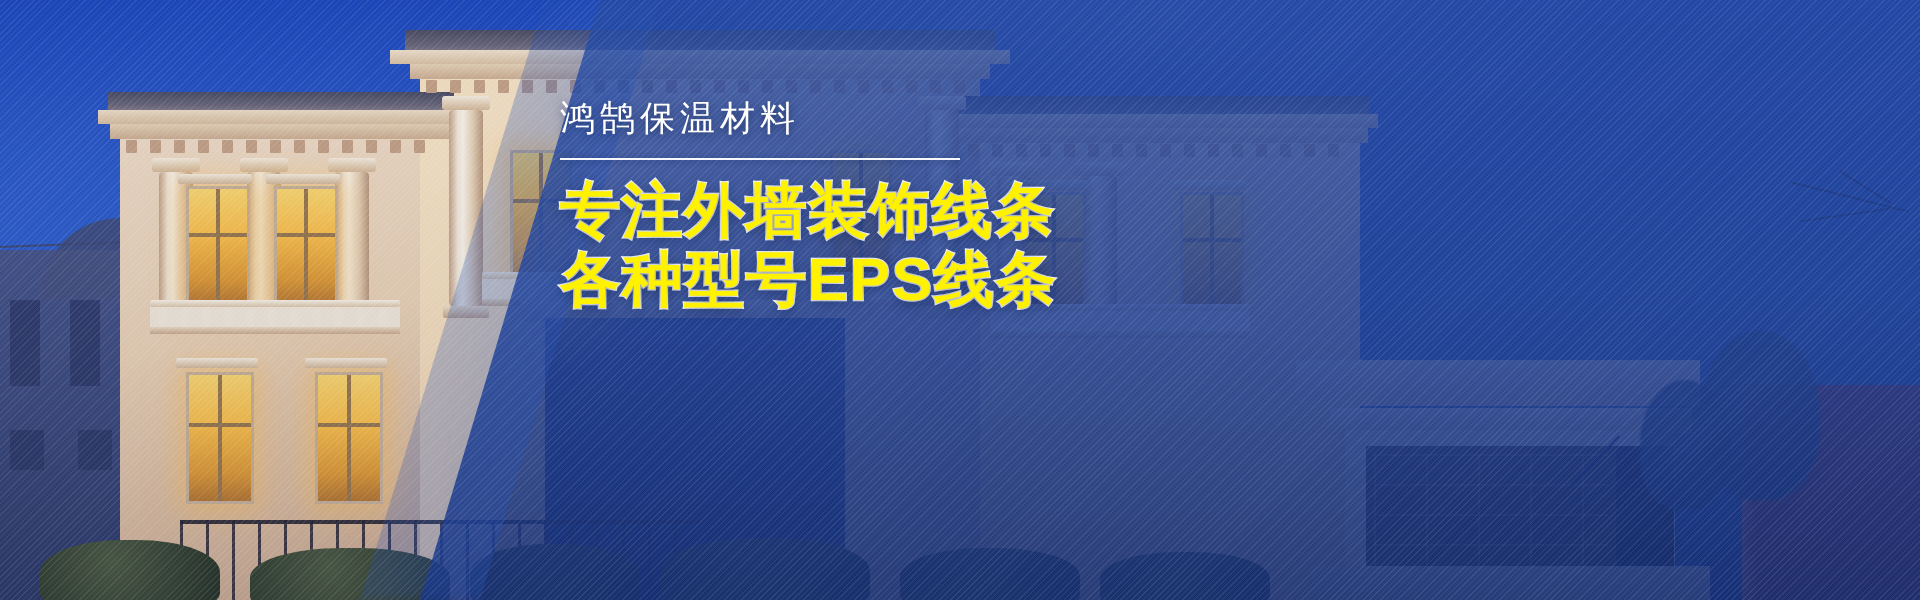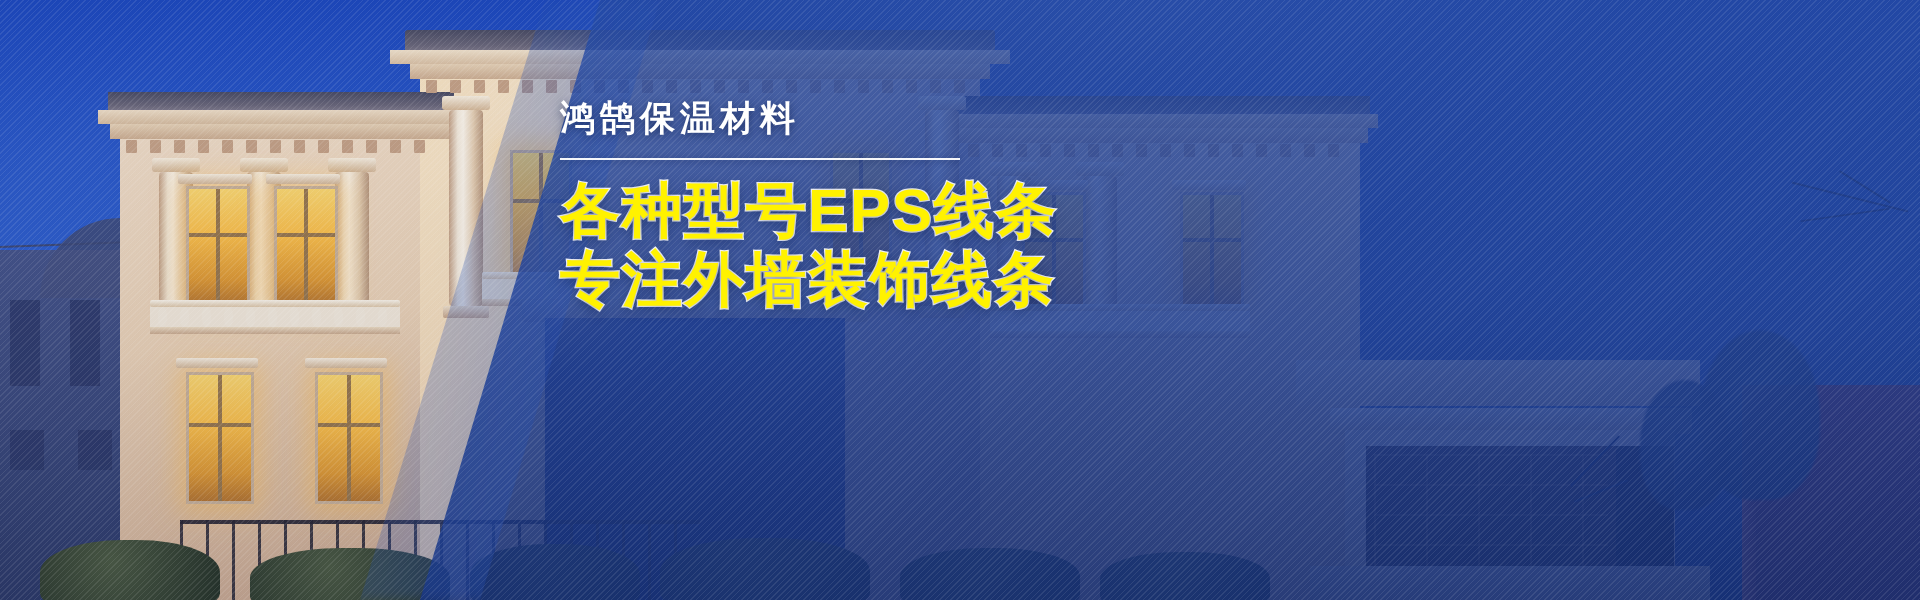--- a/index.html
+++ b/index.html
@@ -214,21 +214,21 @@
     background-image:repeating-linear-gradient(135deg,rgba(255,255,255,.55) 0 1px,rgba(255,255,255,0) 1px 4px);
   }
   .glow{
     position:absolute;left:470px;top:185px;width:190px;height:190px;
     background:radial-gradient(circle,rgba(255,235,190,.55) 0%,rgba(255,220,150,.18) 42%,rgba(255,220,150,0) 70%);
   }
 
   
   .content{position:absolute;left:560px;top:96px;width:900px;}
   .brand{
-    color:#ffffff;font-size:35px;letter-spacing:5px;font-weight:700;
+    color:#ffffff;font-size:35px;letter-spacing:5px;font-weight:400;
     line-height:1.25;text-shadow:0 2px 9px rgba(10,25,70,.62);
   }
   .divider{
     margin:18px 0 16px 0;width:400px;height:2px;background:#ffffff;opacity:.95;
     box-shadow:0 1px 6px rgba(10,25,70,.5);
   }
   .headline{
     color:#fff200;font-size:60px;font-weight:700;letter-spacing:2px;line-height:1.16;
     -webkit-text-stroke:2.5px #ffffff;
     paint-order:stroke fill;
@@ -506,19 +506,19 @@
   <div class="layer global-tint"></div>
   <div class="diag-overlay"></div>
   <div class="diag-soft"></div>
   <div class="layer hatch"></div>
 
   <div class="content">
     <div class="brand">鸿鹄保温材料</div>
 
     <div class="divider"></div>
 
+    <div class="headline">专注外墙装饰线条</div>
+
     <div class="headline">各种型号EPS线条</div>
 
-    <div class="headline">专注外墙装饰线条</div>
-
   </div>
 
 </div>
 
 </body></html>

